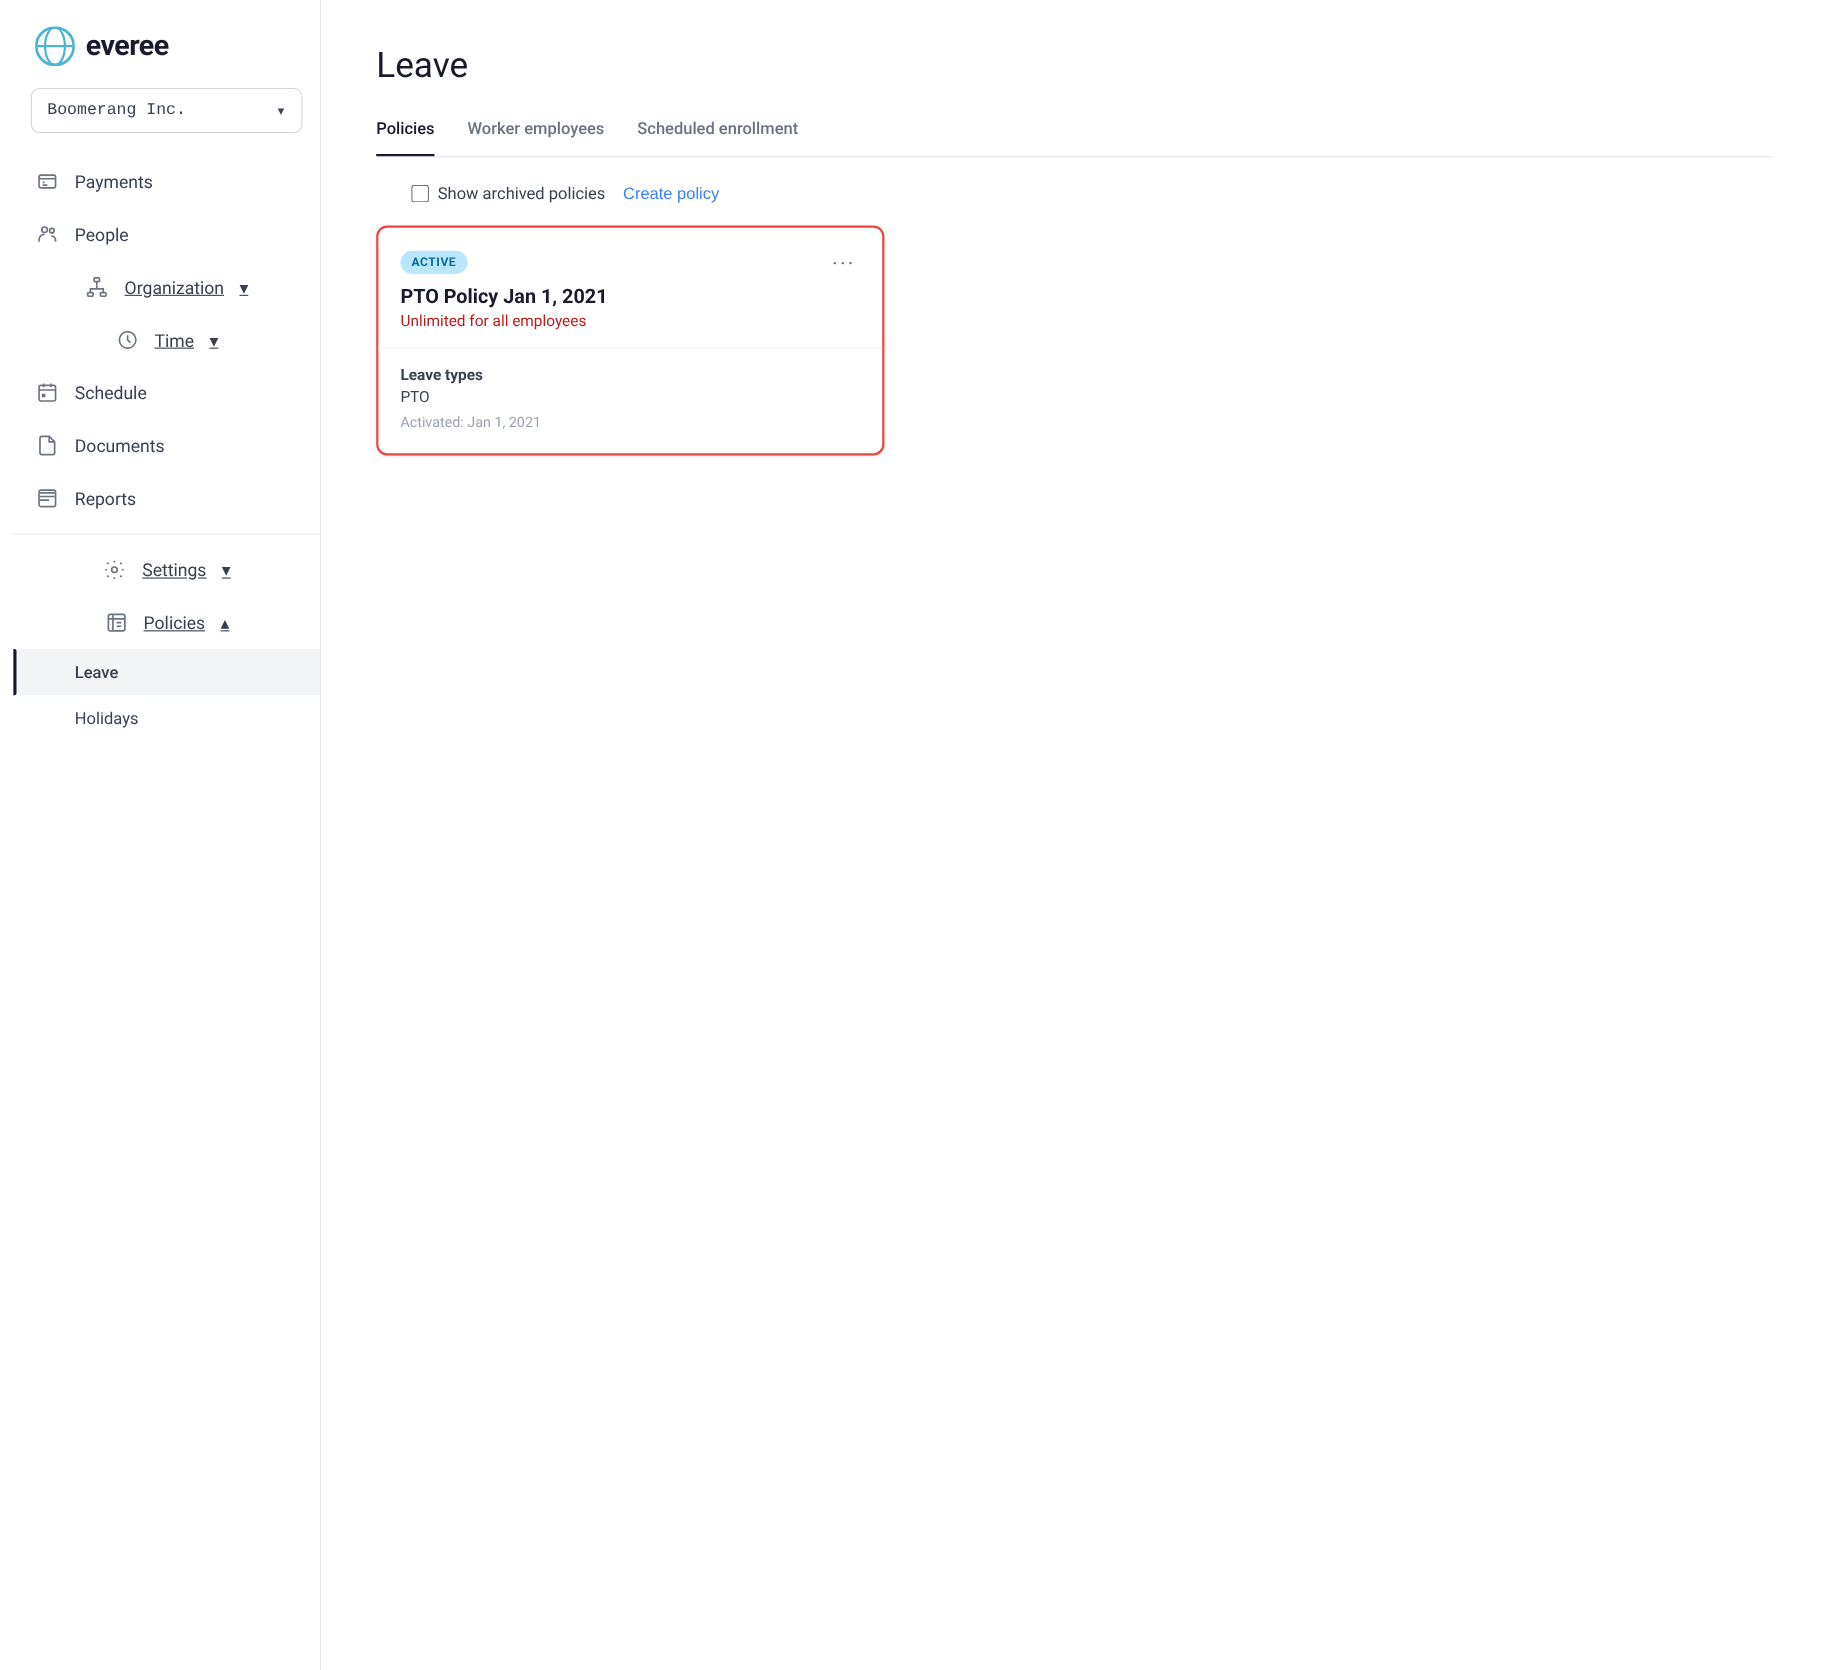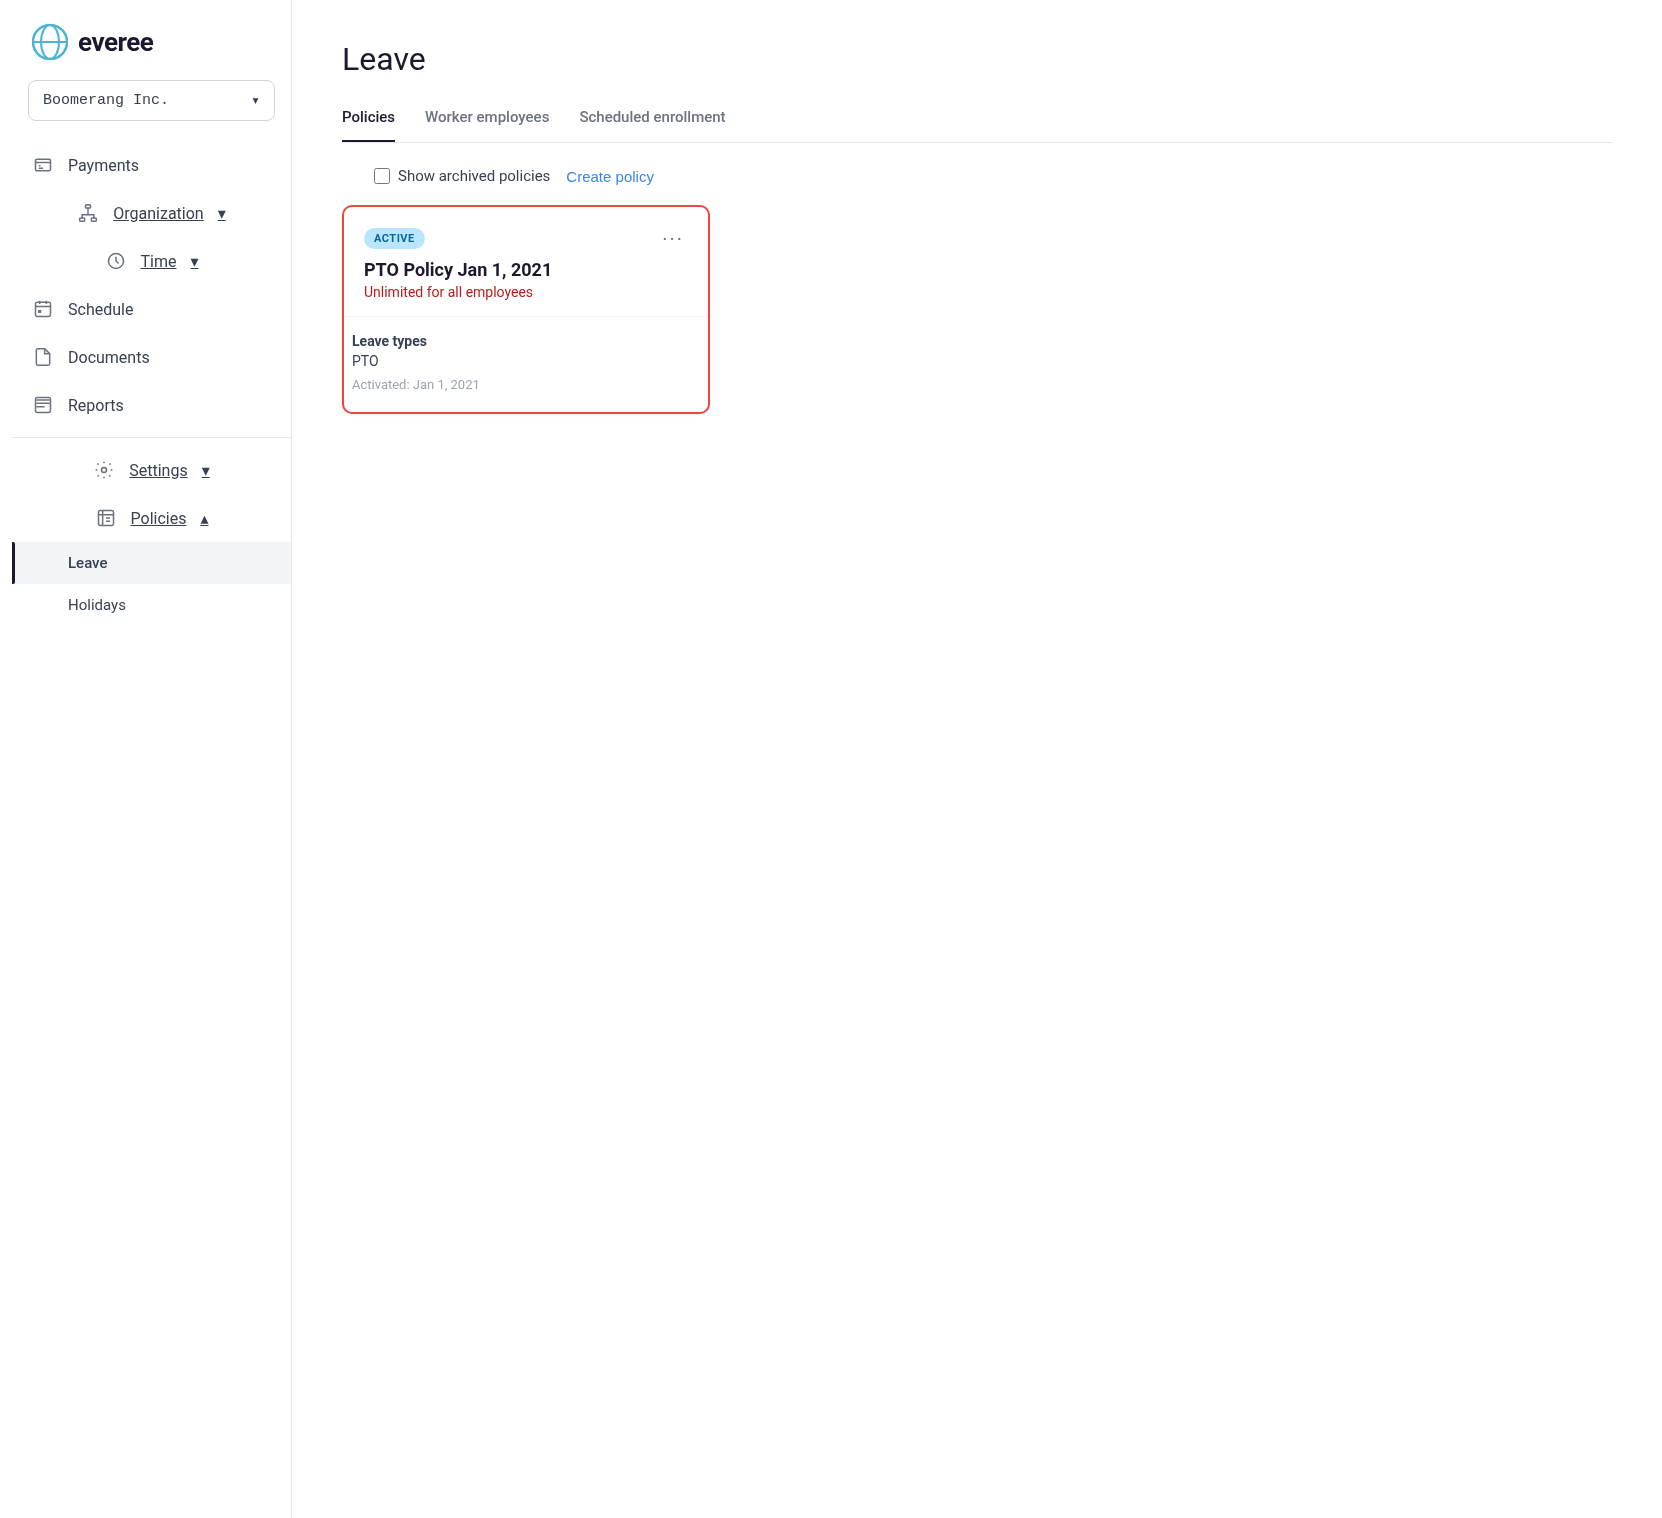--- a/index.html
+++ b/index.html
@@ -182,35 +182,35 @@
       border: none;
       cursor: pointer;
       font-weight: 500;
     }
 
     
     .policy-card {
       border: 2px solid #ef4444;
       border-radius: 10px;
       padding: 0;
-      width: 368px;
+      width: 462px;
       background: #fff;
       box-shadow: 0 1px 3px rgba(0,0,0,0.08);
     }
 
     .policy-card-inner {
       padding: 20px 20px 16px 20px;
       border-bottom: 1px solid #f3f4f6;
       display: flex;
       justify-content: space-between;
       align-items: flex-start;
     }
 
     .policy-card-details {
-      padding: 16px 20px 20px 8px;
+      padding: 16px 20px 20px 20px;
     }
 
     .status-badge {
       background: #bae6fd;
       color: #0369a1;
       font-size: 11px;
       font-weight: 700;
       padding: 4px 10px;
       border-radius: 20px;
       letter-spacing: 0.5px;
@@ -281,20 +281,31 @@
       <span class="nav-icon">
         <svg width="20" height="20" viewBox="0 0 24 24" fill="none" stroke="#6b7280" stroke-width="1.8">
           <rect x="3" y="5" width="18" height="14" rx="2"></rect>
           <path d="M3 9h18"></path>
           <path d="M7 13h2M7 16h5"></path>
         </svg>
       </span>
       <span>Payments</span>
     </div>
 
+    <div class="nav-item">
+      <span class="nav-icon">
+        <svg width="20" height="20" viewBox="0 0 24 24" fill="none" stroke="#6b7280" stroke-width="1.8">
+          <circle cx="9" cy="7" r="3"></circle>
+          <path d="M3 20v-2a6 6 0 0 1 6-6"></path>
+          <circle cx="17" cy="8" r="2.5"></circle>
+          <path d="M21 20v-1.5a4.5 4.5 0 0 0-4.5-4.5"></path>
+        </svg>
+      </span>
+      <span>People</span>
+    </div>
 
     <div class="nav-item has-arrow">
       <div class="nav-left">
         <span class="nav-icon">
           <svg width="20" height="20" viewBox="0 0 24 24" fill="none" stroke="#6b7280" stroke-width="1.8">
             <rect x="9" y="2" width="6" height="4" rx="1"></rect>
             <rect x="2" y="18" width="6" height="4" rx="1"></rect>
             <rect x="16" y="18" width="6" height="4" rx="1"></rect>
             <path d="M12 6v4M5 18v-4h14v4"></path>
             <path d="M12 10v4"></path>

